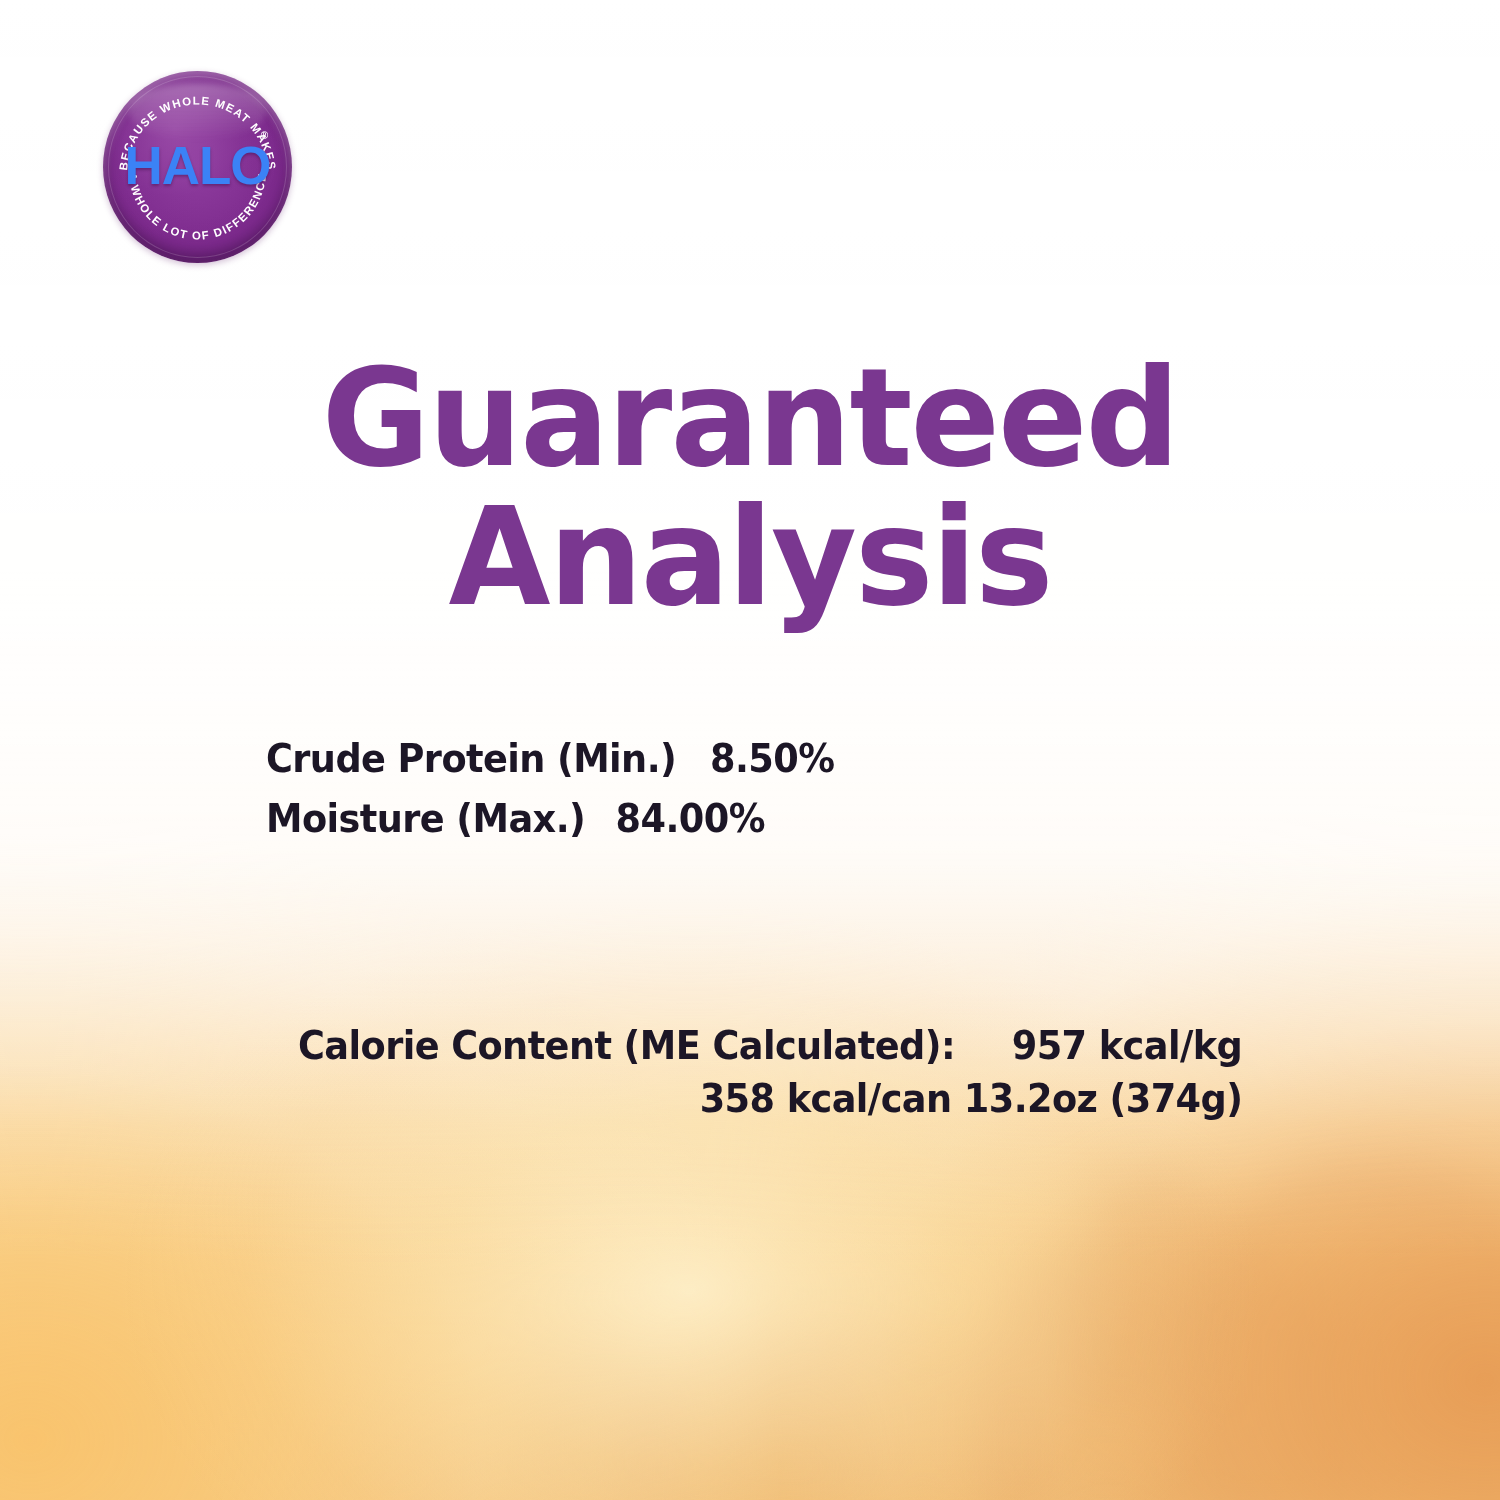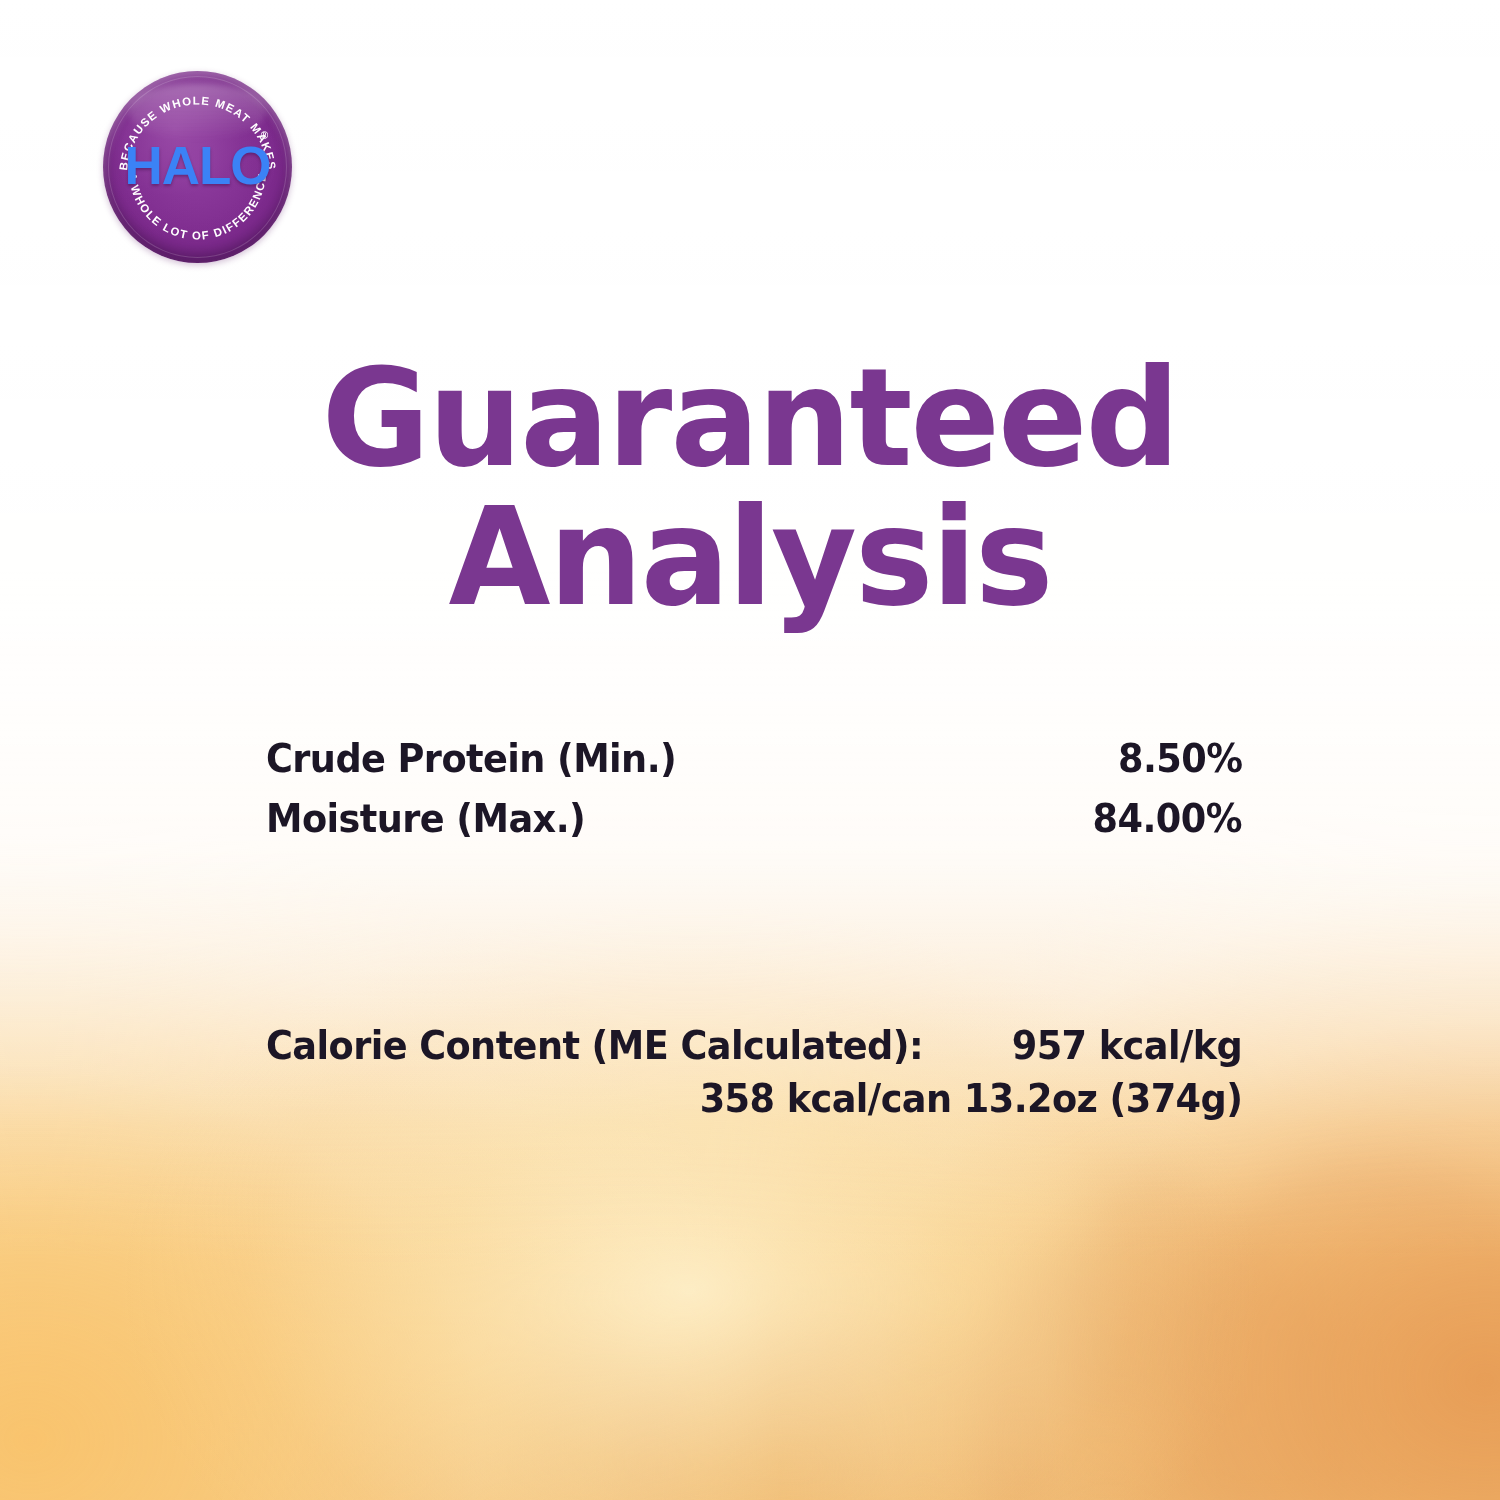--- a/index.html
+++ b/index.html
@@ -209,21 +209,21 @@
   
   .ga-table {
     position: absolute;
     left: 266px;
     top: 739px;
     width: 976px;
   }
   .ga-row {
     display: flex;
     align-items: baseline;
-    justify-content: space-between;
+    justify-content: flex-start;
     height: 60px;
   }
   .ga-label,
   .ga-value {
     color: #1C1626;
     font-family: "DejaVu Sans", sans-serif;
     font-weight: 700;
     font-size: 39px;
     line-height: 1;
     letter-spacing: -0.6px;
@@ -245,20 +245,21 @@
     font-weight: 700;
     font-size: 39px;
     line-height: 1;
     letter-spacing: -0.6px;
     white-space: nowrap;
   }
   .cal-line1 {
     display: flex;
     justify-content: space-between;
     align-items: flex-start;
+    margin-left: 32px;
   }
   .cal-line1 .cal-label { transform: scaleX(0.94); transform-origin: left center; }
   .cal-line1 .cal-val   { transform: scaleX(0.94); transform-origin: right center; }
   .cal-line2 {
     margin-top: 14px;
     text-align: right;
   }
   .cal-line2 span { display: inline-block; transform: scaleX(0.94); transform-origin: right center; }
 </style>
 </head>

